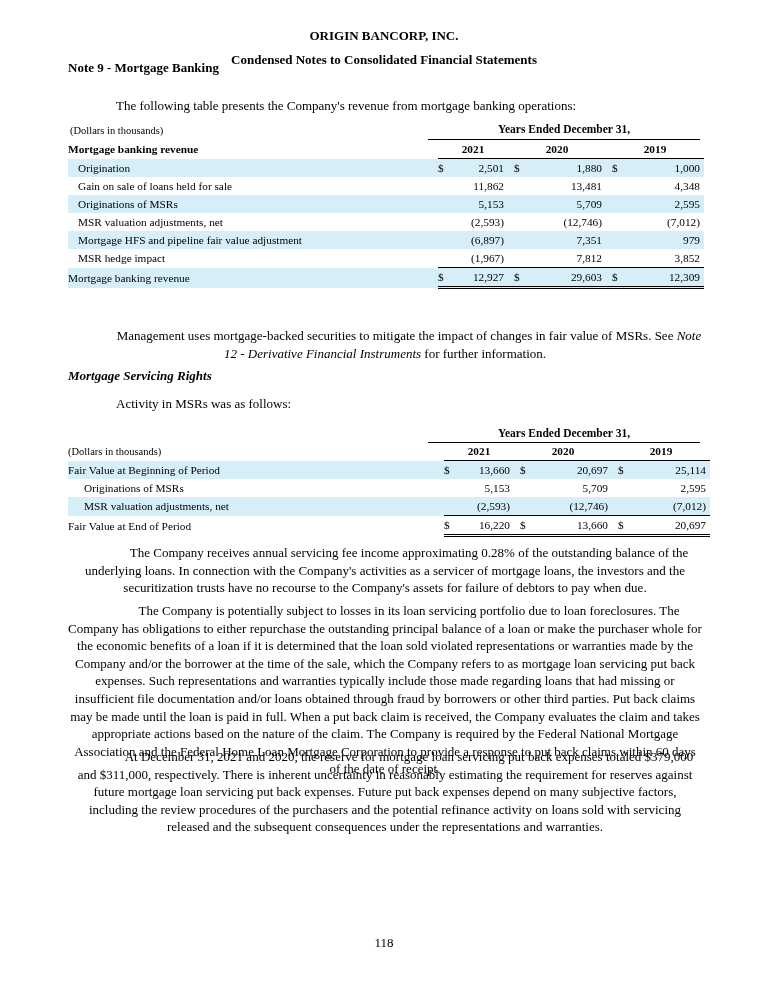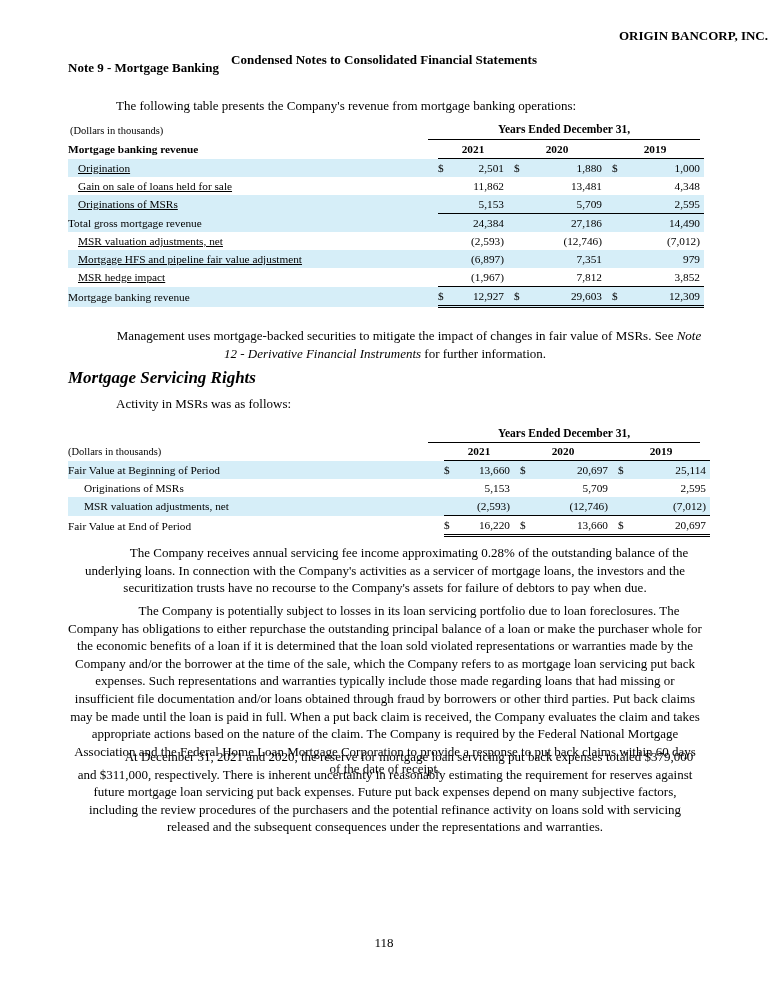--- a/index.html
+++ b/index.html
@@ -5,43 +5,43 @@
   html, body { margin: 0; padding: 0; background: #ffffff; }
   body { width: 768px; height: 993px; position: relative; font-family: "Liberation Serif", serif; color: #000; overflow: hidden; }
   .abs { position: absolute; }
   .center { left: 0; width: 768px; text-align: center; }
   .hdr { font-weight: bold; font-size: 13px; }
   .note-title { left: 68px; font-weight: bold; font-size: 13px; }
   .para { left: 68px; width: 634px; font-size: 13px; line-height: 17.6px; }
   .indent { text-indent: 48px; text-align: center; }
   .intro { left: 116px; font-size: 13px; }
   .small { font-size: 10.5px; }
-  .section-title { left: 68px; font-weight: bold; font-style: italic; font-size: 17px; }
+  .section-title { left: 68px; font-weight: bold; font-style: italic; font-size: 13px; }
 
   table.fin { position: absolute; border-collapse: collapse; font-size: 11.3px; }
   table.fin td { padding: 0; height: 18px; vertical-align: middle; white-space: nowrap; }
   .lbl { width: 360px; }
-  .lbl.i1 { padding-left: 10px !important; text-decoration: underline; }
+  .lbl.i1 { padding-left: 10px !important; }
   .dol { width: 14px; text-align: left; }
   .num { width: 52px; text-align: right; padding-right: 4px !important; }
   .dol2 { width: 40px; text-align: left; }
   .num2 { width: 48px; text-align: right; padding-right: 4px !important; }
   tr.shade td { background: #d6eef8; }
   .yr { font-weight: bold; text-align: center; }
   .colhdr { font-weight: bold; }
   .bt { border-top: 1.4px solid #000; }
   .bb2 { border-bottom: 3px double #000; }
   .hr { position: absolute; height: 0; border-top: 1.4px solid #000; }
   .page-num { font-size: 13px; }
   em { font-style: italic; }
 </style>
 </head>
 <body>
 
-<div class="abs center hdr" style="top:28px;text-align:right;">ORIGIN BANCORP, INC.</div>
+<div class="abs center hdr" style="top:28px;">ORIGIN BANCORP, INC.</div>
 <div class="abs center hdr" style="top:52px;">Condensed Notes to Consolidated Financial Statements</div>
 
 <div class="abs note-title" style="top:60px;">Note 9 - Mortgage Banking</div>
 <div class="abs intro" style="top:98px;">The following table presents the Company's revenue from mortgage banking operations:</div>
 
 <div class="abs small" style="left:70px; top:125px;">(Dollars in thousands)</div>
 <div class="abs colhdr" style="left:428px; width:272px; text-align:center; top:123px; font-size:11.5px;">Years Ended December 31,</div>
 <div class="hr" style="left:428px; width:272px; top:139px;"></div>
 
 <table class="fin" style="left:68px; top:140px;">
@@ -71,29 +71,20 @@
         <td class="num2">4,348</td>
   </tr>
   <tr class="shade">
     <td class="lbl i1">Originations of MSRs</td>
     <td class="dol"></td>
         <td class="num">5,153</td>
     <td class="dol2"></td>
         <td class="num2">5,709</td>
     <td class="dol2"></td>
         <td class="num2">2,595</td>
-  </tr>
-  <tr class="shade">
-    <td class="lbl">Total gross mortgage revenue</td>
-    <td class="dol bt"></td>
-        <td class="num bt">24,384</td>
-    <td class="dol2 bt"></td>
-        <td class="num2 bt">27,186</td>
-    <td class="dol2 bt"></td>
-        <td class="num2 bt">14,490</td>
   </tr>
   <tr>
     <td class="lbl i1">MSR valuation adjustments, net</td>
     <td class="dol"></td>
         <td class="num">(2,593)</td>
     <td class="dol2"></td>
         <td class="num2">(12,746)</td>
     <td class="dol2"></td>
         <td class="num2">(7,012)</td>
   </tr>

